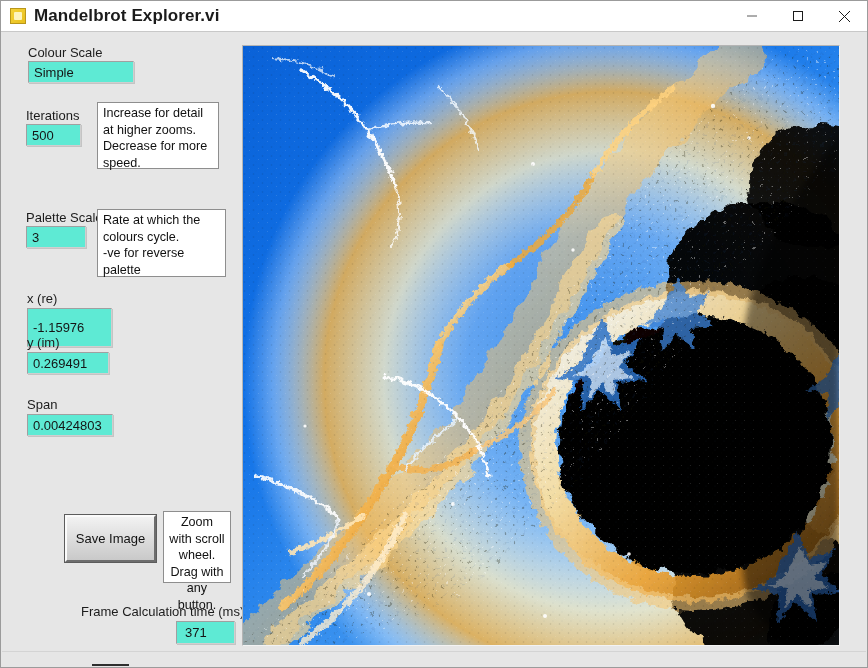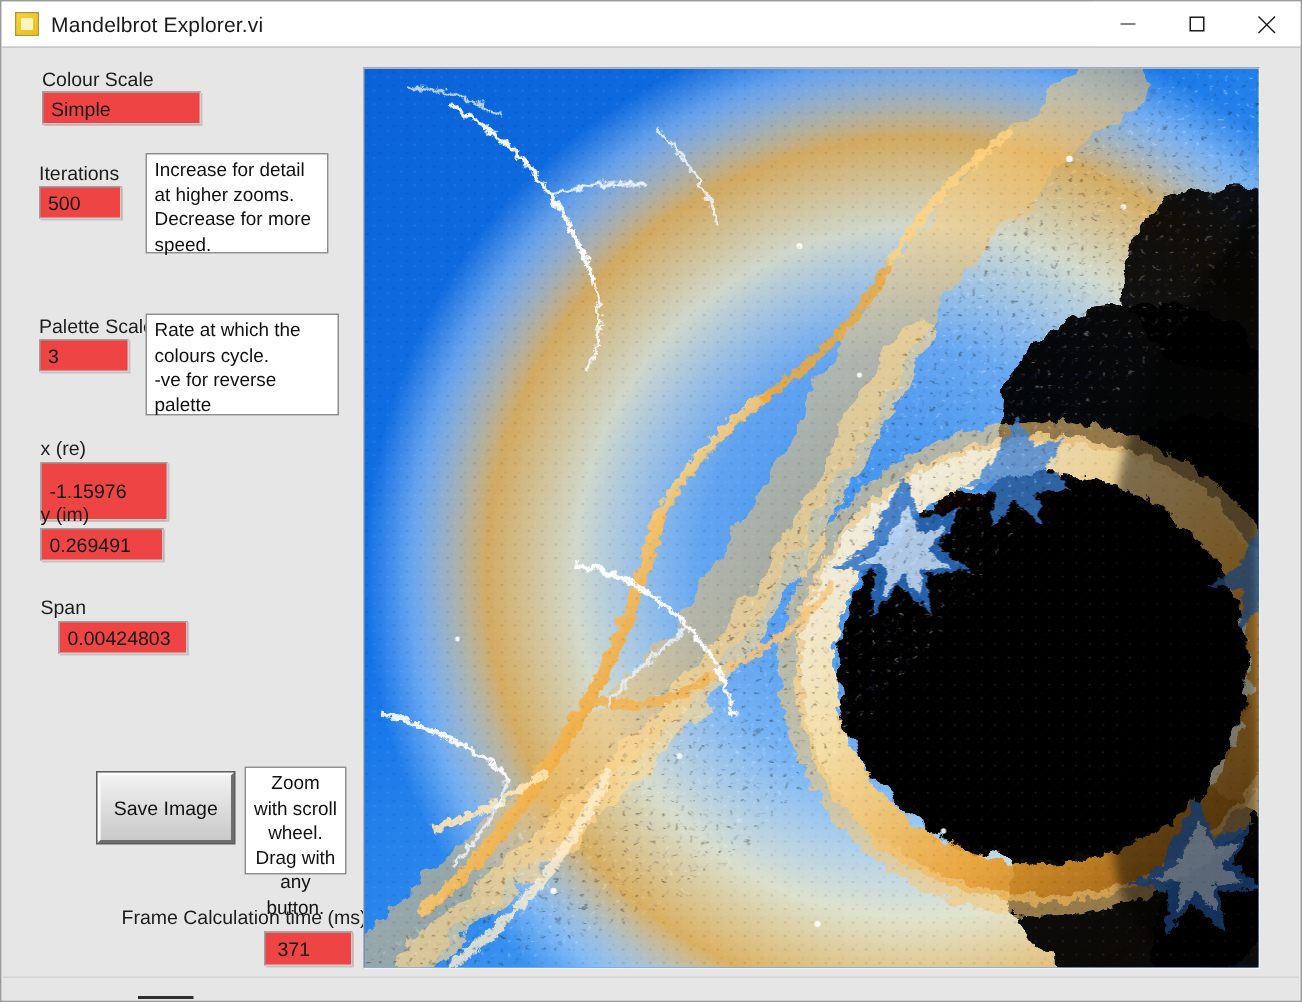--- a/index.html
+++ b/index.html
@@ -55,24 +55,25 @@
     border-radius: 1px;
   }
   .title-icon::before {
     content: "";
     position: absolute;
     left: 5px; top: 1px;
     width: 4px; height: 12px;
     background: transparent;
   }
   .title-text {
-    font-size: 14px;
+    font-size: 17px;
     color: #1b1b1b;
     letter-spacing: 0.1px;
     white-space: nowrap;
+    font-weight: bold;
   }
   .win-buttons {
     position: absolute;
     right: 0; top: 0;
     height: 30px;
     display: flex;
   }
   .win-btn {
     width: 46px;
     height: 30px;
@@ -98,21 +99,21 @@
   
   .lbl {
     position: absolute;
     font-size: 13px;
     color: #1c1c1c;
     white-space: nowrap;
   }
 
   .field {
     position: absolute;
-    background: #ef4444;
+    background: #5eead4;
     border: 1px solid #a0a0a0;
     border-right-color: #cfcfcf;
     border-bottom-color: #cfcfcf;
     box-shadow: 1px 1px 0 0 #c4c4c4;
     box-sizing: border-box;
     font-size: 13px;
     color: #151515;
     display: flex;
     align-items: center;
     padding-left: 5px;
@@ -226,21 +227,21 @@
     <div class="tip" style="left:96px; top:177px; width:129px; height:68px;">Rate at which the colours cycle.
 -ve for reverse palette</div>
 
     <div class="lbl" style="left:26px; top:259px;">x (re)</div>
     <div class="field" style="left:26px; top:276px; width:85px; height:39px;">-1.15976</div>
 
     <div class="lbl" style="left:26px; top:303px;">y (im)</div>
     <div class="field" style="left:26px; top:320px; width:82px; height:22px;">0.269491</div>
 
     <div class="lbl" style="left:26px; top:365px;">Span</div>
-    <div class="field" style="left:26px; top:382px; width:86px; height:22px;margin-left:12px;">0.00424803</div>
+    <div class="field" style="left:26px; top:382px; width:86px; height:22px;">0.00424803</div>
 
     <div class="btn3d" style="left:22px; top:483px; width:91px; height:47px;">Save Image</div>
 
     <div class="tip center" style="left:162px; top:479px; width:68px; height:72px;">Zoom with scroll wheel. Drag with any button.</div>
 
     <div class="lbl" style="left:80px; top:572px;">Frame Calculation time (ms)</div>
     <div class="field" style="left:175px; top:589px; width:59px; height:23px; padding-left:8px;">371</div>
 
     <div class="image-frame">
       <svg width="596" height="599" viewBox="0 0 596 599" preserveAspectRatio="none">

